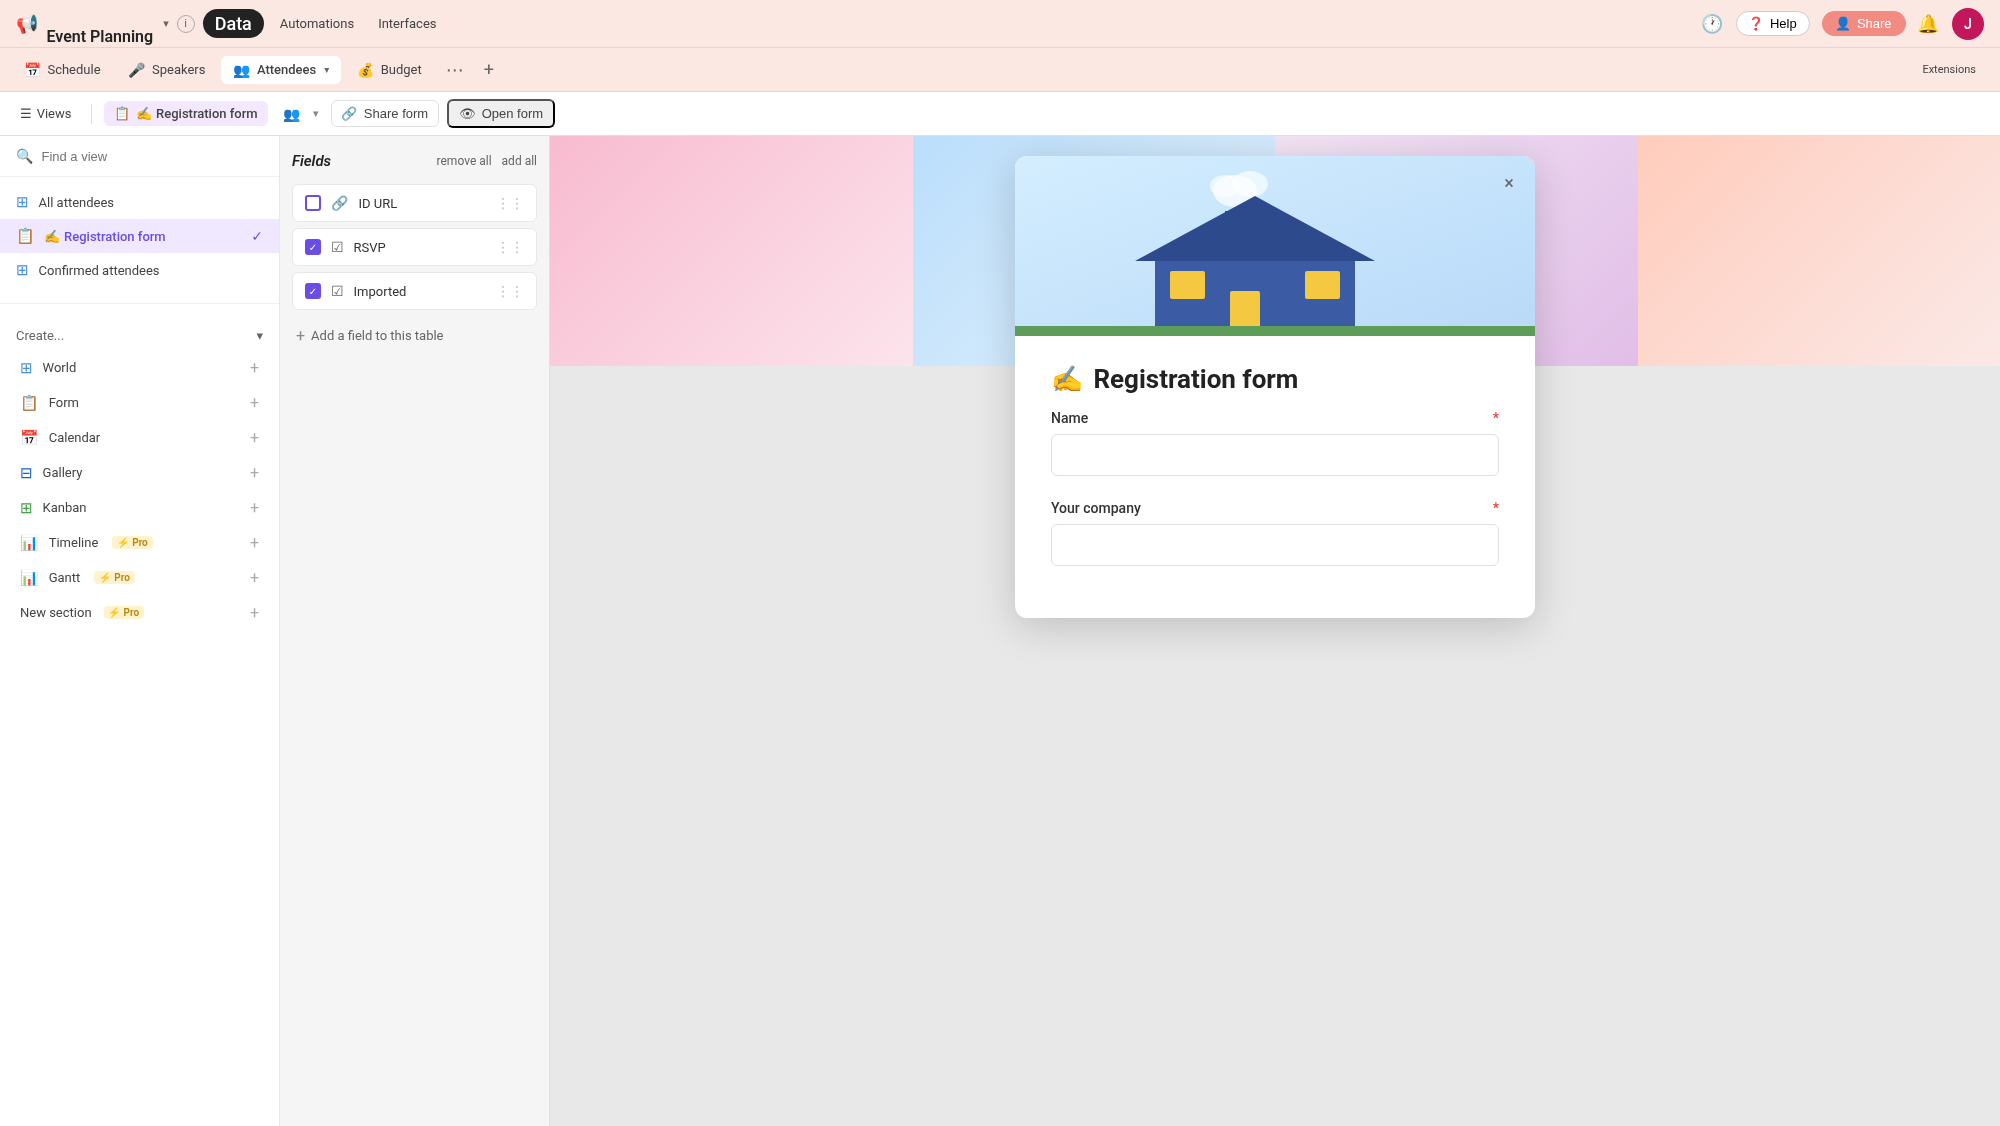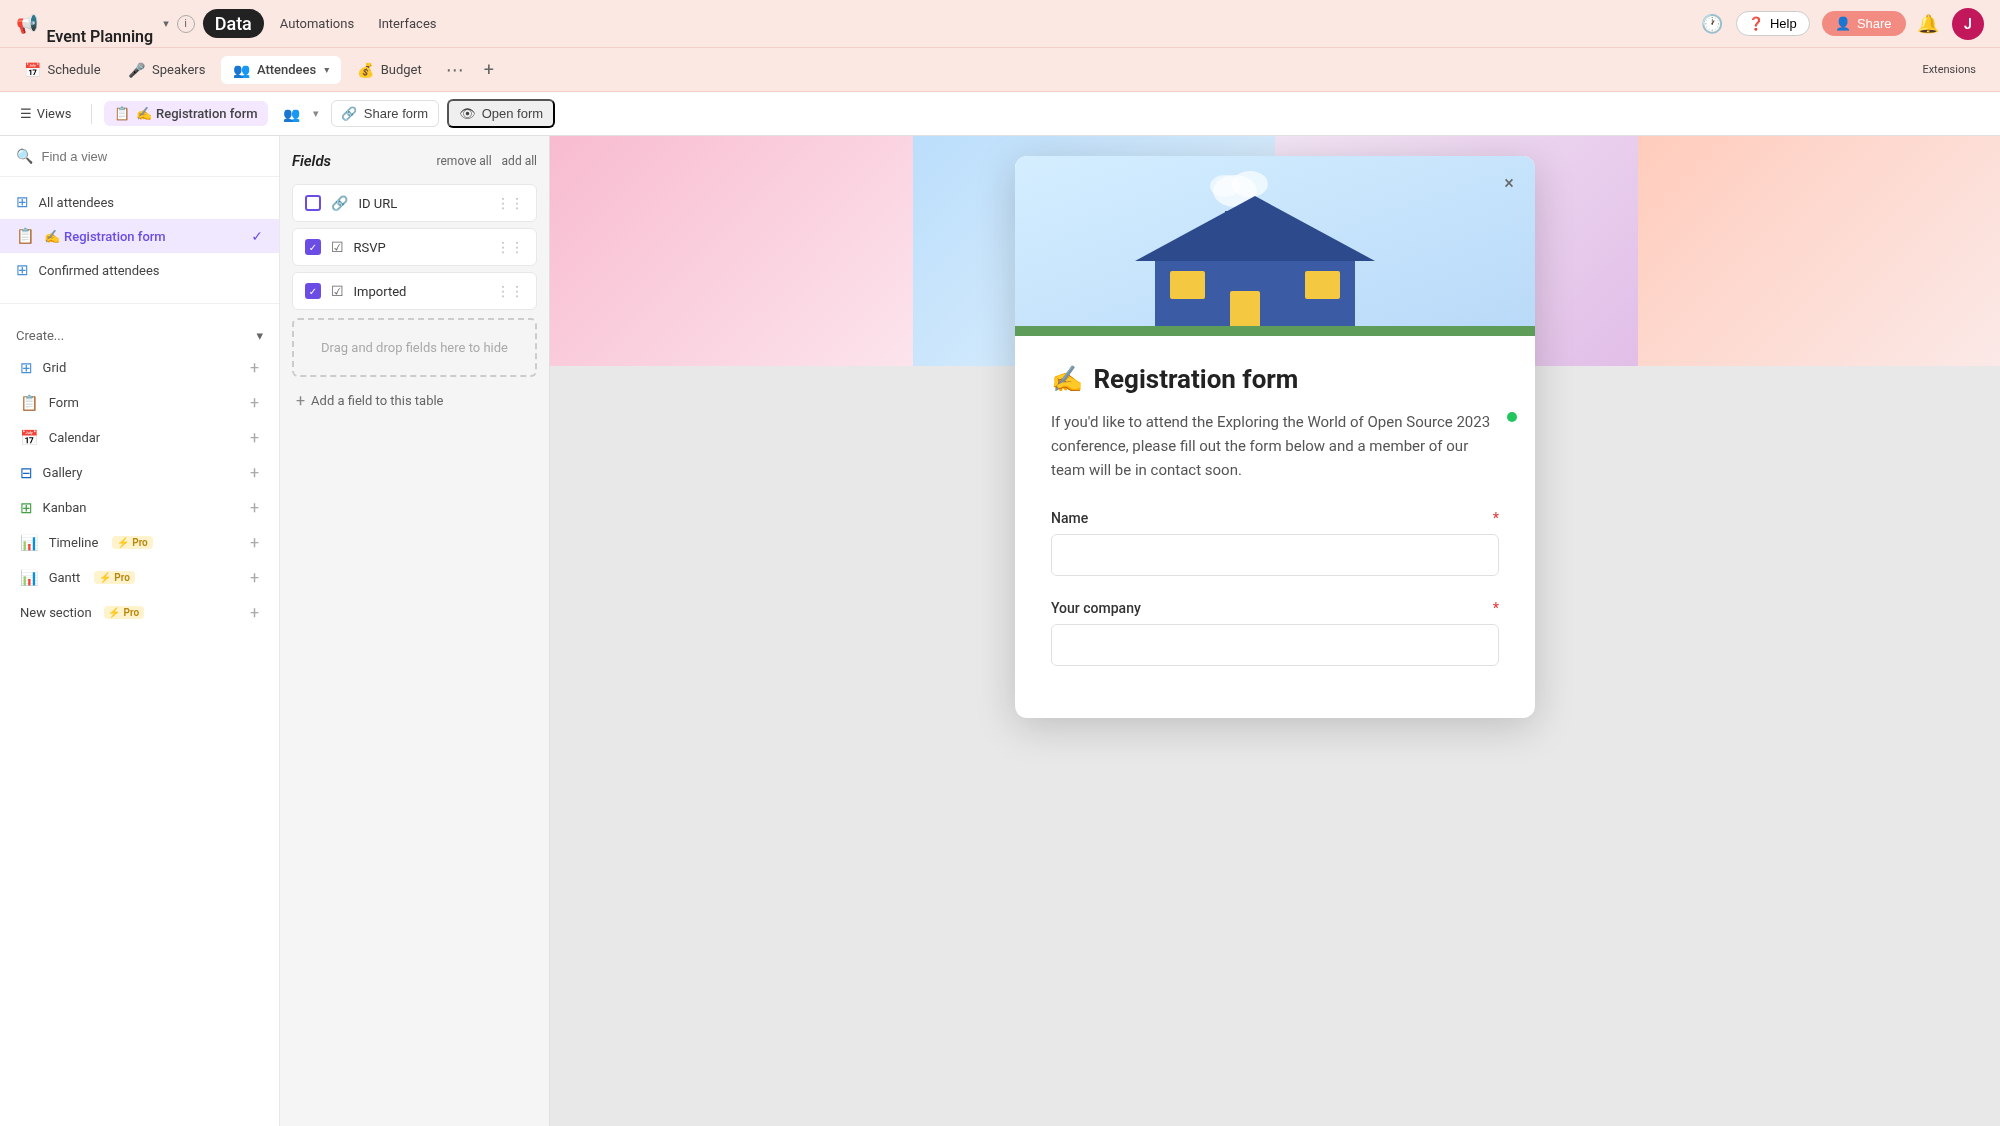--- a/index.html
+++ b/index.html
@@ -332,21 +332,21 @@
 
     <div class="create-section">
       <div class="create-header">
         <span>Create...</span>
         <span>▾</span>
       </div>
       <div class="create-items">
         <div class="create-item">
           <div class="create-item-left">
             <span class="ci-icon" style="color:#4a90d9;">⊞</span>
-            <span>Grid</span>
+            <span>World</span>
           </div>
           <span class="ci-plus">+</span>
         </div>
         <div class="create-item">
           <div class="create-item-left">
             <span class="ci-icon" style="color:#e91e63;">📋</span>
             <span>Form</span>
           </div>
           <span class="ci-plus">+</span>
         </div>
@@ -421,23 +421,20 @@
       <span class="field-drag">⋮⋮</span>
     </div>
 
     <div class="field-item">
       <div class="field-checkbox checked"></div>
       <span class="field-icon-s">☑</span>
       <span class="field-label">Imported</span>
       <span class="field-drag">⋮⋮</span>
     </div>
 
-    <div class="drop-zone">
-      <span>Drag and drop fields here to hide</span>
-    </div>
 
     <div class="add-field-btn">
       <span style="font-size:16px; color:#888;">+</span>
       <span>Add a field to this table</span>
     </div>
   </div>
 
   <div class="form-preview-area">
 
     <div class="bg-images-strip">
@@ -478,24 +475,20 @@
 
             <rect x="0" y="170" width="520" height="10" fill="#5d9c59" rx="0"></rect>
           </svg>
         </div>
 
         <div class="modal-body">
           <div class="modal-title">
             <span class="modal-title-emoji">✍️</span>
             <span>Registration form</span>
           </div>
-          <p class="modal-desc">
-            <span>If you'd like to attend the Exploring the World of Open Source 2023 conference, please fill out the form below and a member of our team will be in contact soon.</span>
-            <span class="online-dot"></span>
-          </p>
 
           <div class="form-field-group">
             <div class="form-field-label">
               <span>Name</span>
               <span class="required-star">*</span>
             </div>
             <input class="form-input" type="text" style="">
           </div>
 
           <div class="form-field-group">

